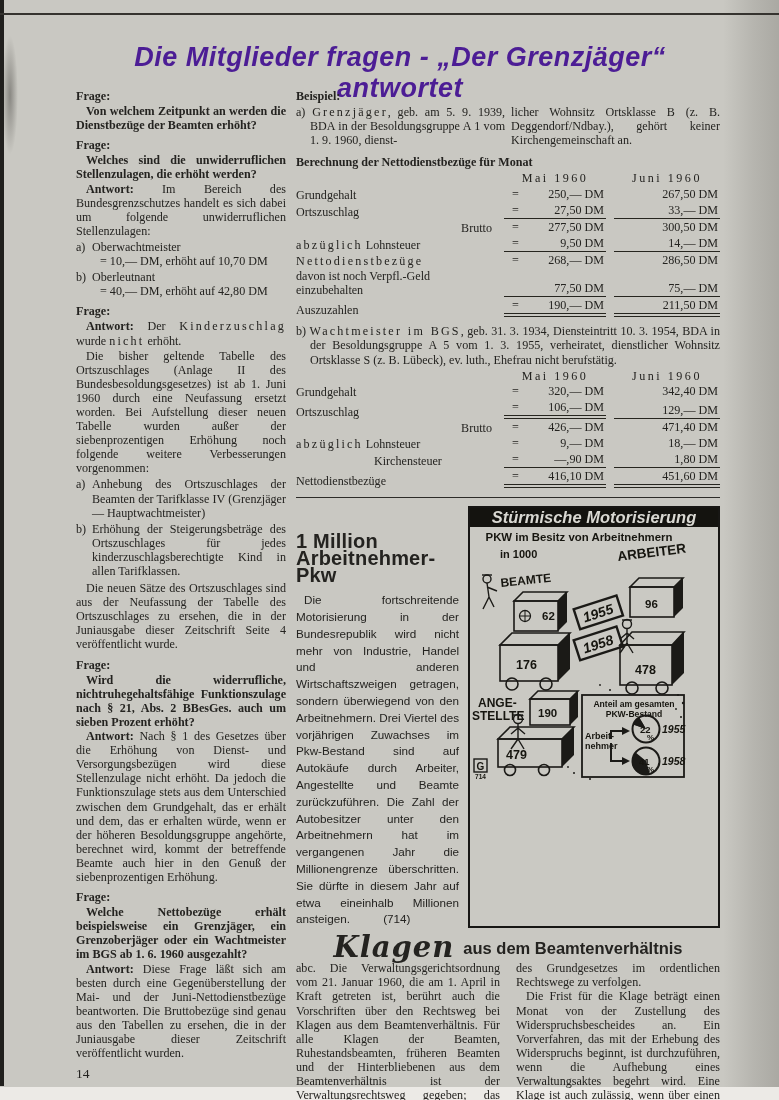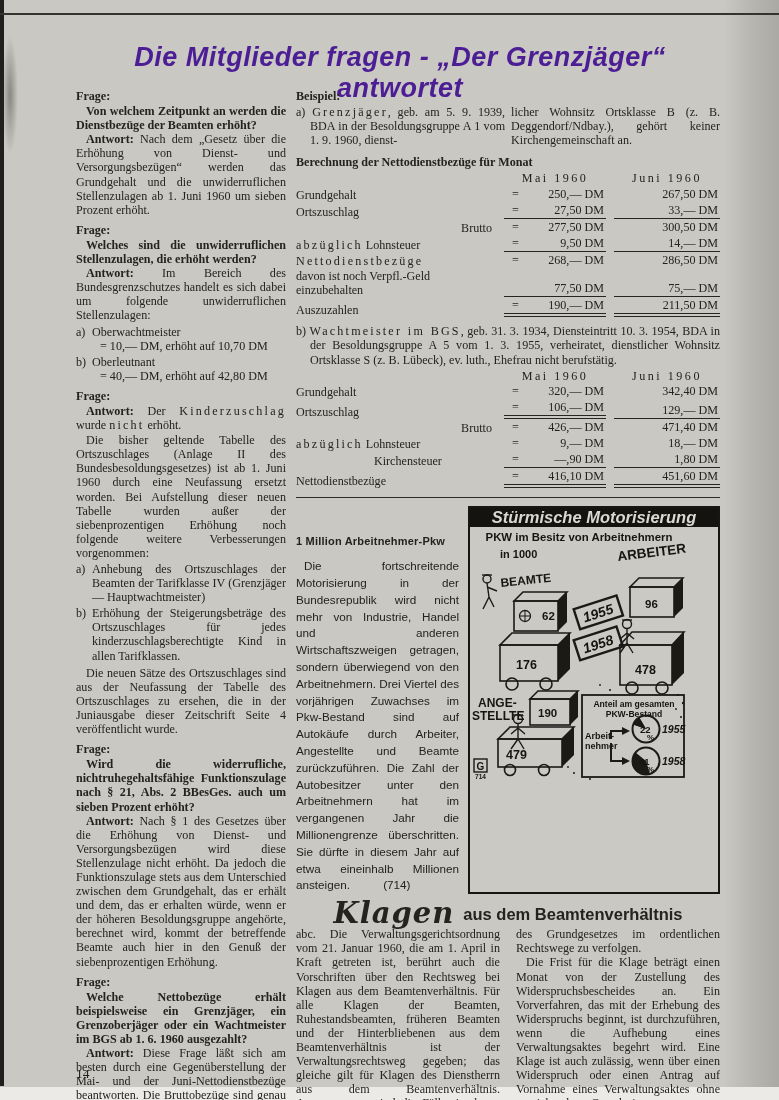--- a/index.html
+++ b/index.html
@@ -50,21 +50,21 @@
   .trow .cell.noeq{justify-content:flex-end;}
   .u1{border-bottom:1.3px solid #26251f;}
   .u2{border-bottom:4px double #26251f;}
   .tr-right .tlabel{text-align:right;padding-right:4px;}
   .tl-indent{padding-left:78px;}
   .caseB{margin:7px 0 2px;text-align:justify;padding-left:14px;text-indent:-14px;}
   .hr{border:0;border-top:1.6px solid #2d2c28;margin:9px 0 0;}
 
   .bottom-flex{display:flex;gap:9px;margin-top:8px;}
   .pkw-text{width:193px;padding-top:27px;font-family:"Liberation Sans", sans-serif;}
-  .pkw-text h3{margin:0 0 8px;font-size:11px;line-height:17px;letter-spacing:.2px;}
+  .pkw-text h3{margin:0 0 8px;font-size:20px;line-height:17px;letter-spacing:.2px;}
   .pkw-body{font-size:11.7px;line-height:16.8px;text-align:justify;text-indent:8px;}
   .pkw-ref{margin-left:30px;}
 
   .info-box{width:252px;flex:none;border:2px solid #171614;background:#cac9c3;box-sizing:border-box;}
   .info-banner{background:#14130f;color:#d9d8d2;font-family:"Liberation Sans", sans-serif;
     font-weight:bold;font-style:italic;font-size:16.5px;text-align:center;padding:2px 0 3px;}
   .info-box svg{display:block;}
   .ink{stroke:#1b1a17;fill:none;}
   .inkf{fill:#1b1a17;}
   svg text{font-family:"Liberation Sans", sans-serif;font-weight:bold;fill:#16150f;}
@@ -85,21 +85,20 @@
 <div class="binding-smudge"></div>
 <div class="edge-right"></div>
 <div class="top-rule"></div>
 <div class="bottom-strip"></div>
 
 <div class="title">Die Mitglieder fragen - „Der Grenzjäger“ antwortet</div>
 
 <div class="col-left">
   <div class="flabel" style="margin-top:0">Frage:</div>
   <p class="q">Von welchem Zeitpunkt an werden die Dienstbezüge der Beamten erhöht?</p>
-  <p class="ans"><b>Antwort:</b> <span>Nach dem „Gesetz über die Erhöhung von Dienst- und Versorgungsbezügen“ werden das Grundgehalt und die unwiderruflichen Stellenzulagen ab 1. Juni 1960 um sieben Prozent erhöht.</span></p>
 
   <div class="flabel">Frage:</div>
   <p class="q">Welches sind die unwiderruflichen Stellenzulagen, die erhöht werden?</p>
   <p class="ans"><b>Antwort:</b> <span>Im Bereich des Bundesgrenzschutzes handelt es sich dabei um folgende unwiderruflichen Stellenzulagen:</span></p>
   <div class="li">
     <span class="mk">a)</span>
     <div class="bd"><span>Oberwachtmeister</span><div class="amt">= 10,— DM, erhöht auf 10,70 DM</div></div>
   </div>
   <div class="li">
     <span class="mk">b)</span>

